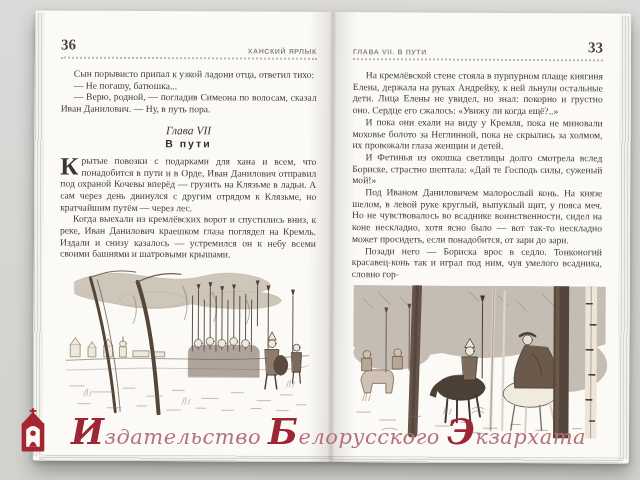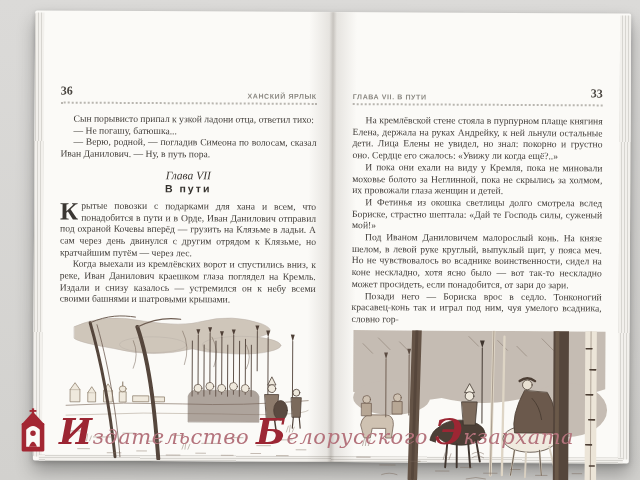--- a/index.html
+++ b/index.html
@@ -18,31 +18,31 @@
   .gutter{position:absolute;left:50%;top:0;bottom:0;width:48px;transform:translateX(-50%);
         background:linear-gradient(to right,rgba(110,100,90,0) 0%,rgba(110,100,90,.15) 42%,
                    rgba(80,70,60,.30) 50%,rgba(110,100,90,.15) 58%,rgba(110,100,90,0) 100%);}
   .pages{position:relative;display:flex;height:100%;}
   .page{box-sizing:border-box;width:50%;padding-top:26px;color:#403c38;}
   .page-left{padding-left:26px;padding-right:16px;}
   .page-right{padding-left:20px;padding-right:28px;}
   .page-head{display:flex;justify-content:space-between;align-items:flex-end;
         font-family:"Liberation Sans",sans-serif;font-size:7px;letter-spacing:.6px;
         color:#8b8882;font-weight:bold;}
-  .page-num{font-family:"Liberation Serif",serif;font-size:12px;font-weight:bold;color:#4a4641;letter-spacing:0;margin-top:47px;}
+  .page-num{font-family:"Liberation Serif",serif;font-size:15px;font-weight:bold;color:#4a4641;letter-spacing:0;}
   .head-rule{border-bottom:2px dotted #b9b6b0;height:3px;margin-bottom:9px;}
   .page p{margin:0;font-size:9.6px;line-height:1.22;text-align:justify;text-indent:13px;}
   .chapter{ text-align:center;margin:9px 0 6px;}
   .chapter-line1{font-style:italic;font-size:11.5px;color:#3c3834;}
   .chapter-line2{font-family:"Liberation Sans",sans-serif;font-weight:bold;font-size:10.5px;
         letter-spacing:2px;color:#33302c;margin-top:1px;}
   .p-drop{text-indent:0 !important;}
   .dropcap{float:left;font-size:25px;line-height:21px;font-weight:bold;padding:1px 3px 0 0;color:#3a3632;}
   .illus{display:block;margin:5px auto 0;}
-  .watermark{position:absolute;left:16px;top:404px;height:54px;display:flex;align-items:center;gap:9px;pointer-events:none;}
+  .watermark{position:absolute;left:16px;top:404px;height:54px;display:flex;align-items:center;gap:21px;pointer-events:none;}
   .wm-words{white-space:nowrap;font-family:"DejaVu Serif",serif;font-style:italic;}
   .wm-word{display:inline-block;font-size:21px;color:#b4737c;margin-right:7px;letter-spacing:.5px;}
   .wm-word::first-letter{font-size:35px;color:#9c2633;font-weight:600;}
 </style>
 </head>
 <body>
 
 <div class="scene">
   <div class="book">
     <div class="edge-left"></div>

